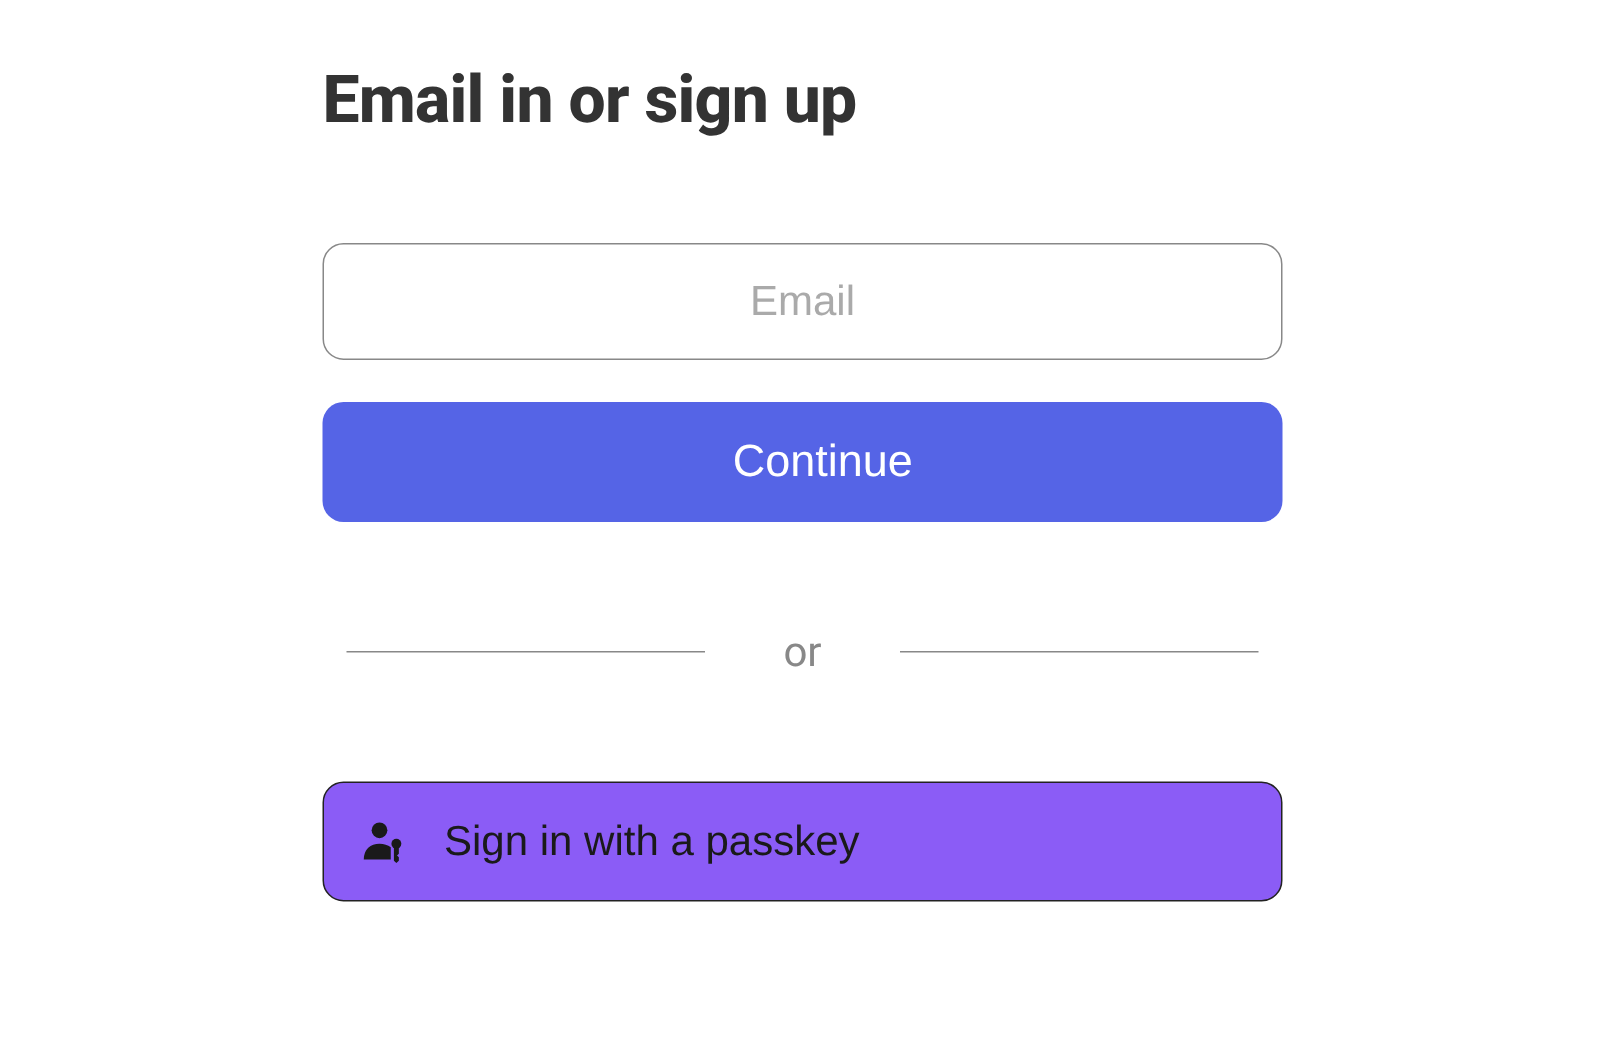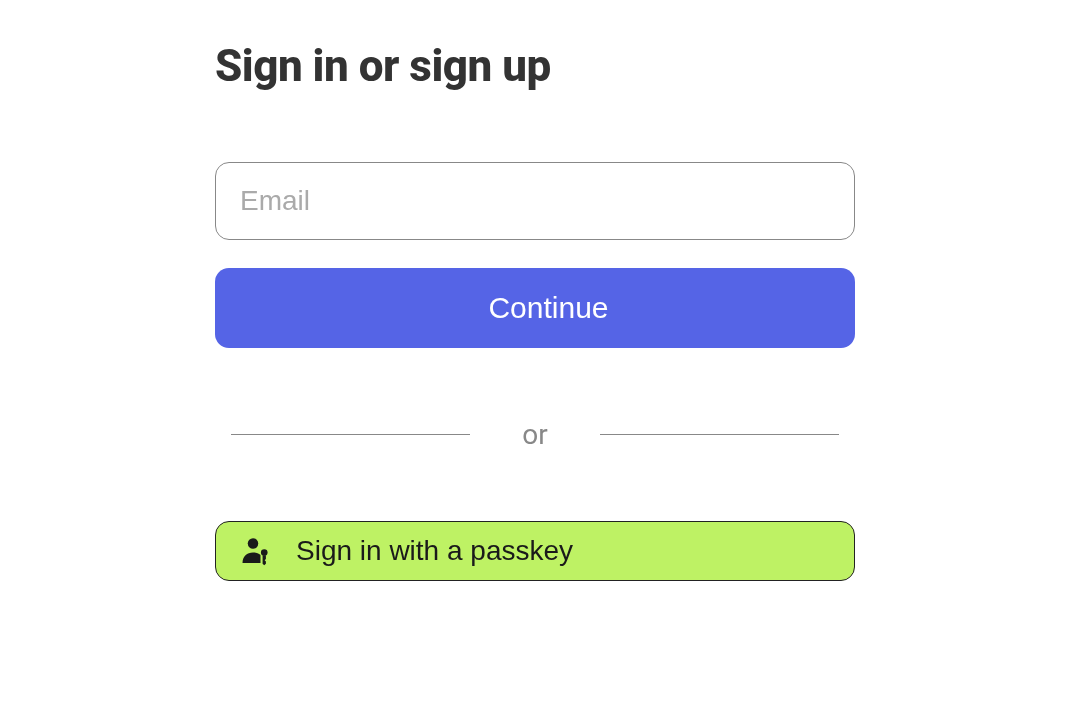--- a/index.html
+++ b/index.html
@@ -28,20 +28,21 @@
     .email-input {
       width: 100%;
       height: 78px;
       padding: 0 24px;
       font-size: 28px;
       border: 1px solid #888888;
       border-radius: 14px;
       background: #ffffff;
       color: #333333;
       outline: none;
+      text-align: center;
     }
     .email-input::placeholder {
       color: #aaaaaa;
     }
     .continue-button {
       width: 100%;
       height: 80px;
       margin-top: 28px;
       font-size: 30px;
       font-weight: 500;
@@ -63,28 +64,28 @@
       height: 1px;
       background: #888888;
       margin: 0 16px;
     }
     .divider-text {
       font-size: 28px;
       color: #888888;
     }
     .passkey-button {
       width: 100%;
-      height: 60px;
+      height: 80px;
       padding: 0 22px;
       display: flex;
       align-items: center;
       gap: 22px;
       font-size: 28px;
       color: #1a1a1a;
-      background: #bef264;
+      background: #8b5cf6;
       border: 1.5px solid #222222;
       border-radius: 14px;
       cursor: pointer;
       text-align: left;
     }
     .passkey-icon {
       width: 36px;
       height: 36px;
       display: flex;
       align-items: center;
@@ -94,21 +95,21 @@
     .passkey-icon svg {
       width: 36px;
       height: 36px;
       fill: #1a1a1a;
     }
   </style>
 </head>
 <body>
 
 <div class="container">
-  <h1 class="page-title">Sign in or sign up</h1>
+  <h1 class="page-title">Email in or sign up</h1>
 
   <input type="email" class="email-input" placeholder="Email" style="">
 
   <button class="continue-button">Continue</button>
 
   <div class="divider">
     <div class="divider-line"></div>
     <span class="divider-text">or</span>
     <div class="divider-line"></div>
   </div>

